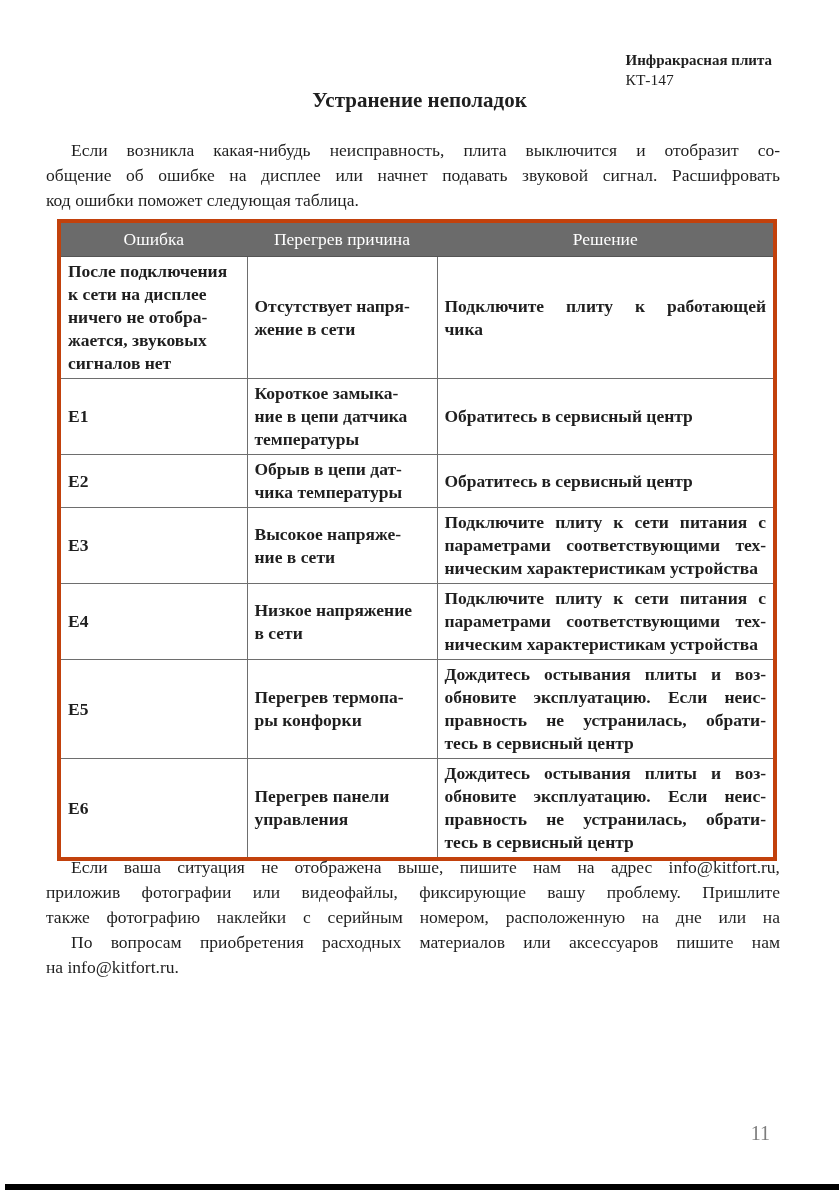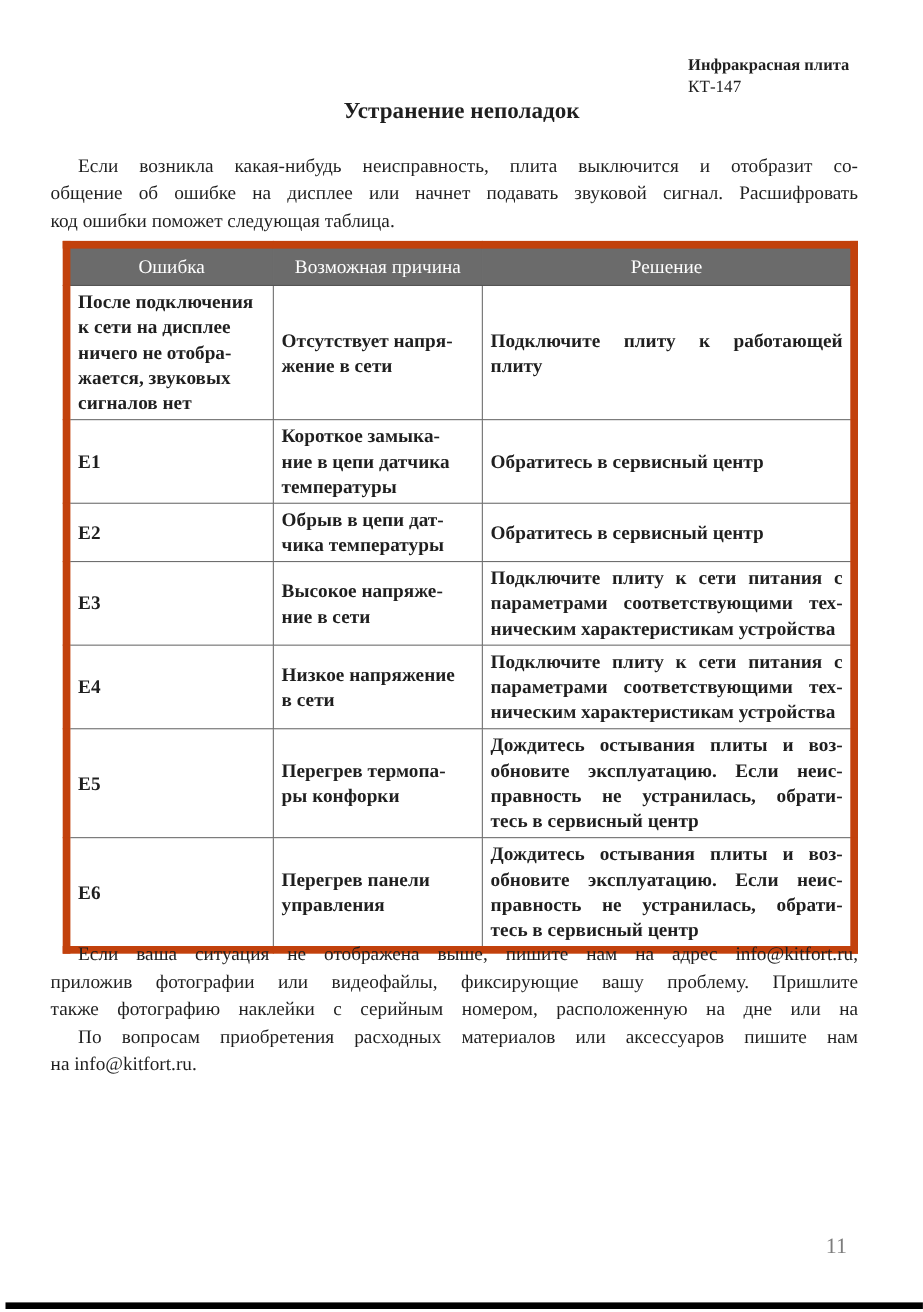--- a/index.html
+++ b/index.html
@@ -50,21 +50,21 @@
     background: #6b6b6b;
     color: #ffffff;
     font-weight: normal;
     font-size: 17.5px;
     height: 31px;
     border: 1px solid #6b6b6b;
     border-bottom: 1px solid #555555;
     text-align: center;
     vertical-align: middle;
   }
-  table.err-table { border: 7px solid #c2410c; }
+  table.err-table { border: 4px solid #c2410c; }
   td.col-error, td.col-cause { white-space: pre-line; text-align: left; }
   td.col-solution { padding: 3px 8px; }
   .page-number {
     position: absolute; top: 1122px; right: 69px;
     font-size: 20px; color: #7d7d7d;
   }
   .scan-line {
     position: absolute; bottom: 3px; left: 5px; right: 0;
     height: 6px; background: #000000;
   }
@@ -87,36 +87,36 @@
 
 <table class="err-table">
   <colgroup>
     <col style="width:188px">
     <col style="width:190px">
     <col style="width:338px">
   </colgroup>
   <thead>
     <tr>
       <th>Ошибка</th>
-      <th>Возможная причина</th>
+      <th>Перегрев причина</th>
       <th>Решение</th>
     </tr>
   </thead>
   <tbody>
     <tr>
       <td class="col-error">После подключения
 к сети на дисплее
 ничего не отобра-
 жается, звуковых
 сигналов нет</td>
       <td class="col-cause">Отсутствует напря-
 жение в сети</td>
       <td class="col-solution">
           <div class="tl tl-j">Подключите плиту к работающей</div>
-          <div class="tl">плиту</div>
+          <div class="tl">чика</div>
         </td>
     </tr>
     <tr>
       <td class="col-error">Е1</td>
       <td class="col-cause">Короткое замыка-
 ние в цепи датчика
 температуры</td>
       <td class="col-solution">
           <div class="tl">Обратитесь в сервисный центр</div>
         </td>

